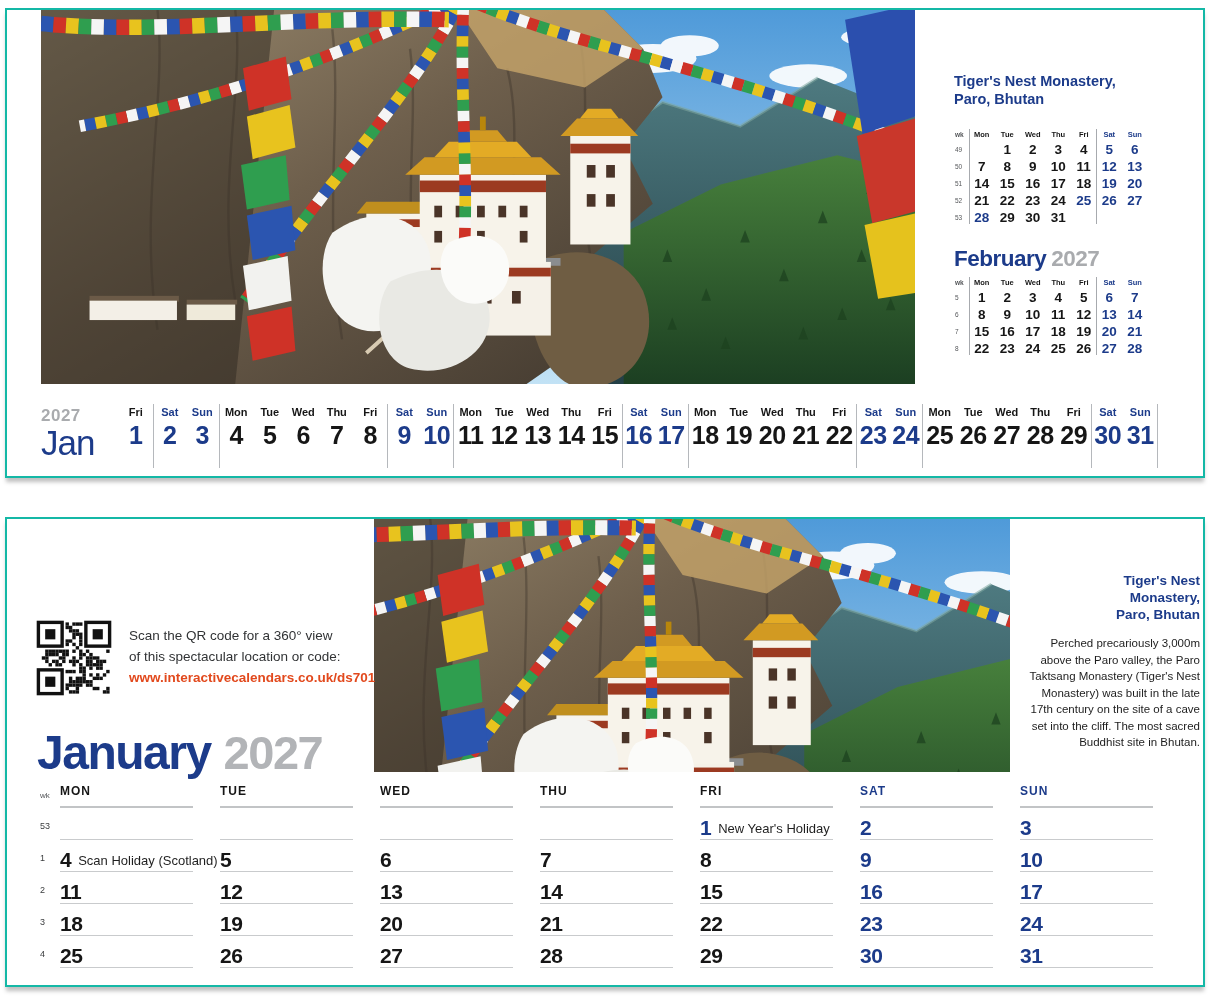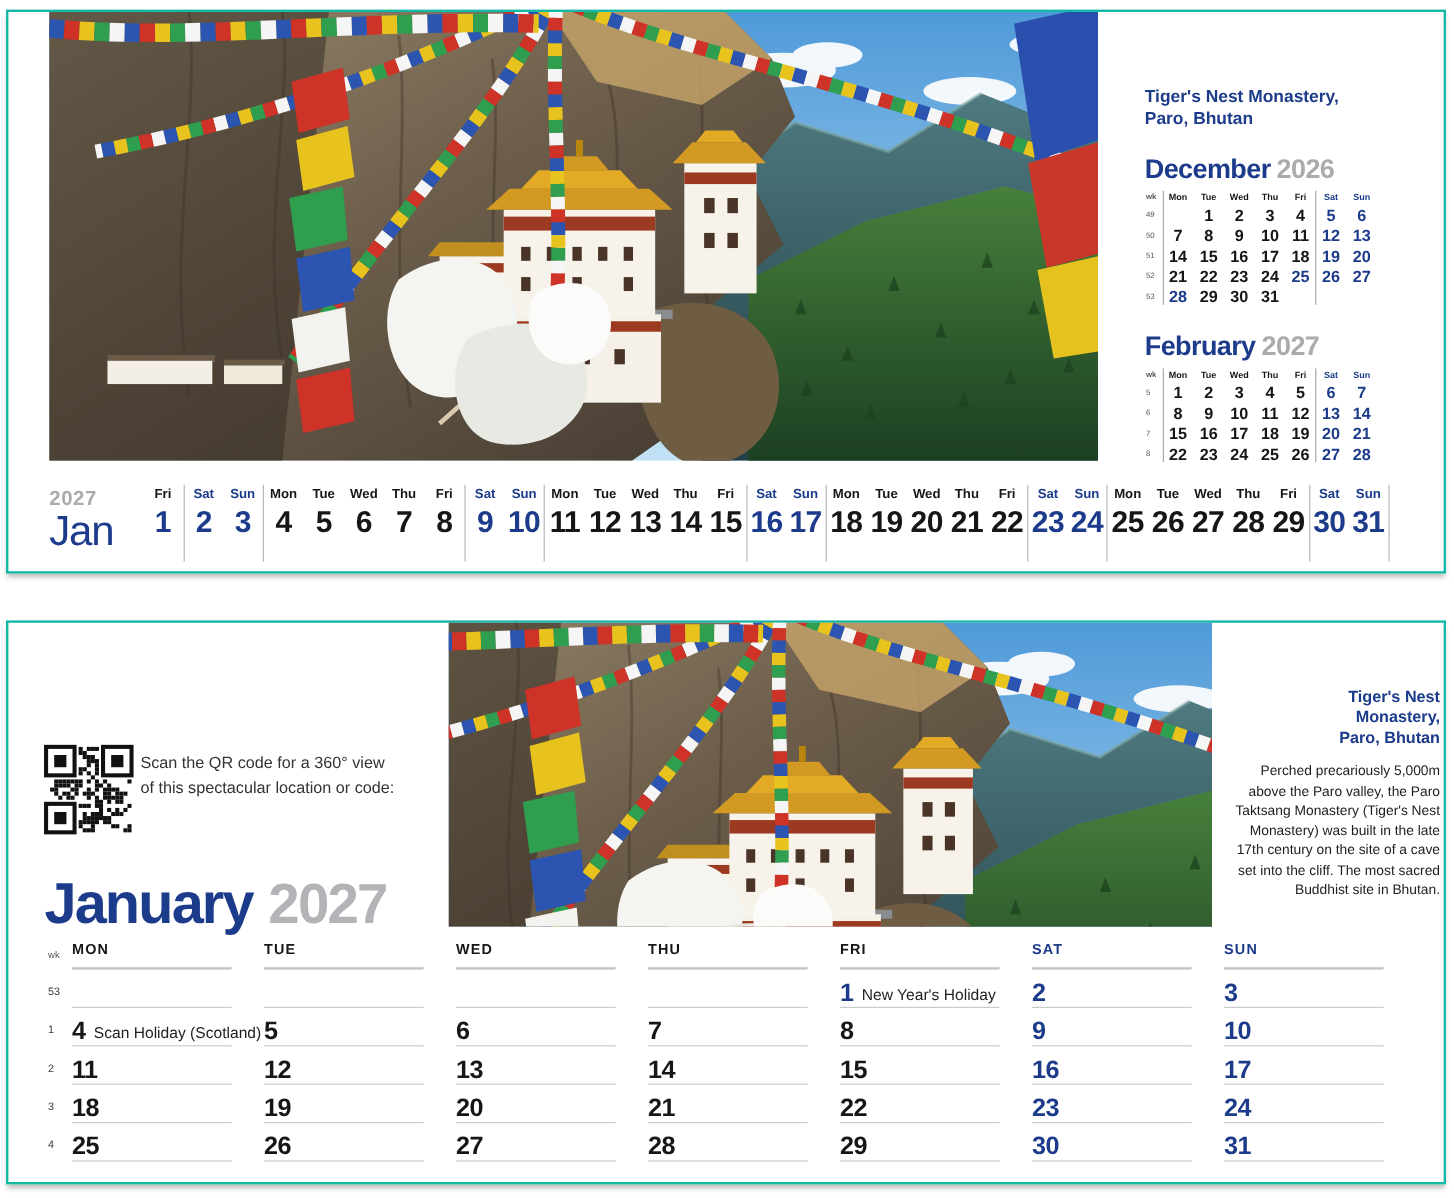--- a/index.html
+++ b/index.html
@@ -48,21 +48,21 @@
   .strip-day.sat{border-left:1px solid var(--sep);}
   .strip-day.sun{border-right:1px solid var(--sep);}
 
   
   .brand{position:absolute;left:28px;top:48px;display:flex;align-items:center;}
   .brand-word{font-size:28px;font-weight:700;color:#747579;letter-spacing:-.5px;}
   .brand-num{font-size:28px;font-weight:700;color:var(--orange);margin-left:8px;letter-spacing:-.5px;}
   .brand-icon{margin-left:14px;}
   .qr-row{position:absolute;left:28px;top:100px;display:flex;}
   #qr{width:78px;height:78px;background:#fff;}
-  .qr-text{margin-left:4px;padding-top:6px;font-size:13.5px;line-height:21px;color:#313335;font-weight:400;}
+  .qr-text{margin-left:16px;padding-top:6px;font-size:13.5px;line-height:21px;color:#313335;font-weight:400;}
   .qr-text .url{color:var(--orange);font-weight:700;}
 
   
   .b-right-col{position:absolute;left:1015px;top:53px;width:178px;text-align:right;}
   .b-loc-title{font-size:13.5px;font-weight:700;color:var(--navy);line-height:17px;}
   .b-desc{margin-top:12px;font-size:11.5px;line-height:16.5px;color:#1d1d1d;}
 
   
   .month-heading{position:absolute;left:30px;top:206px;display:flex;align-items:baseline;}
   .mh-month{font-size:48px;font-weight:700;color:var(--navy);letter-spacing:-1.5px;text-align:center;}
@@ -256,21 +256,20 @@
   <svg class="photo" id="photo-top" viewBox="0 0 900 386" preserveAspectRatio="none">
       <use href="#scene"></use>
     </svg>
 
   <div class="right-col">
     <div class="loc-title">
       <div>Tiger's Nest Monastery,</div>
       <div>Paro, Bhutan</div>
     </div>
     <div class="minical" id="minical-0">
-        <div class="minical-title"><span>December</span><span class="yr">2026</span></div>
         <div class="mini-grid">
           <div class="hc wkh">wk</div>
           <div class="hc">Mon</div>
           <div class="hc">Tue</div>
           <div class="hc">Wed</div>
           <div class="hc">Thu</div>
           <div class="hc">Fri</div>
           <div class="hc we">Sat</div>
           <div class="hc we">Sun</div>
           <div class="wkc">49</div>
@@ -632,30 +631,31 @@
           <rect x="10.173913043478262" y="10.173913043478262" width="10.173913043478262" height="10.173913043478262" fill="#111"></rect>
           <rect x="50.869565217391305" y="3.391304347826087" width="23.73913043478261" height="23.73913043478261" fill="none" stroke="#111" stroke-width="3.391304347826087"></rect>
           <rect x="57.65217391304348" y="10.173913043478262" width="10.173913043478262" height="10.173913043478262" fill="#111"></rect>
           <rect x="3.391304347826087" y="50.869565217391305" width="23.73913043478261" height="23.73913043478261" fill="none" stroke="#111" stroke-width="3.391304347826087"></rect>
           <rect x="10.173913043478262" y="57.65217391304348" width="10.173913043478262" height="10.173913043478262" fill="#111"></rect>
         </svg>
       </div>
     <div class="qr-text">
       <div>Scan the QR code for a 360° view</div>
       <div>of this spectacular location or code:</div>
+      <div class="url">www.interactivecalendars.co.uk/ds701</div>
     </div>
   </div>
 
   <div class="b-right-col">
     <div class="b-loc-title">
       <div>Tiger's Nest</div>
       <div>Monastery,</div>
       <div>Paro, Bhutan</div>
     </div>
-    <div class="b-desc">Perched precariously 5,000m above the Paro valley, the Paro Taktsang Monastery (Tiger's Nest Monastery) was built in the late 17th century on the site of a cave set into the cliff. The most sacred Buddhist site in Bhutan.</div>
+    <div class="b-desc">Perched precariously 3,000m above the Paro valley, the Paro Taktsang Monastery (Tiger's Nest Monastery) was built in the late 17th century on the site of a cave set into the cliff. The most sacred Buddhist site in Bhutan.</div>
   </div>
 
   <div class="month-heading">
     <span class="mh-month">January</span>
     <span class="mh-year">2027</span>
   </div>
 
   <div class="big-grid" id="big-grid">
       <div class="bg-row header">
         <div class="bg-wk">wk</div>

